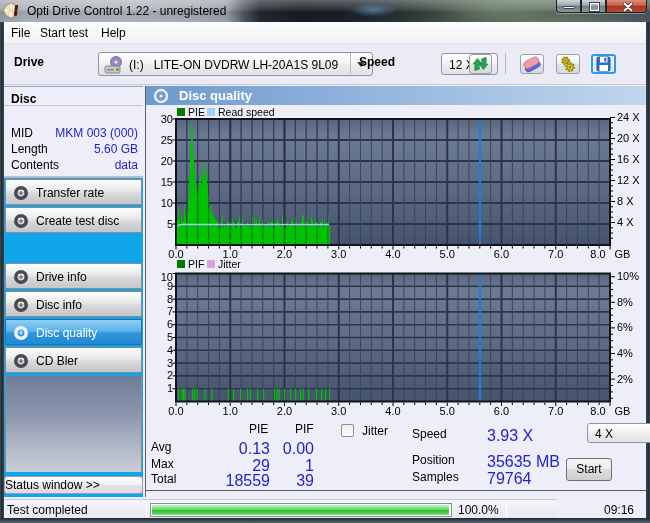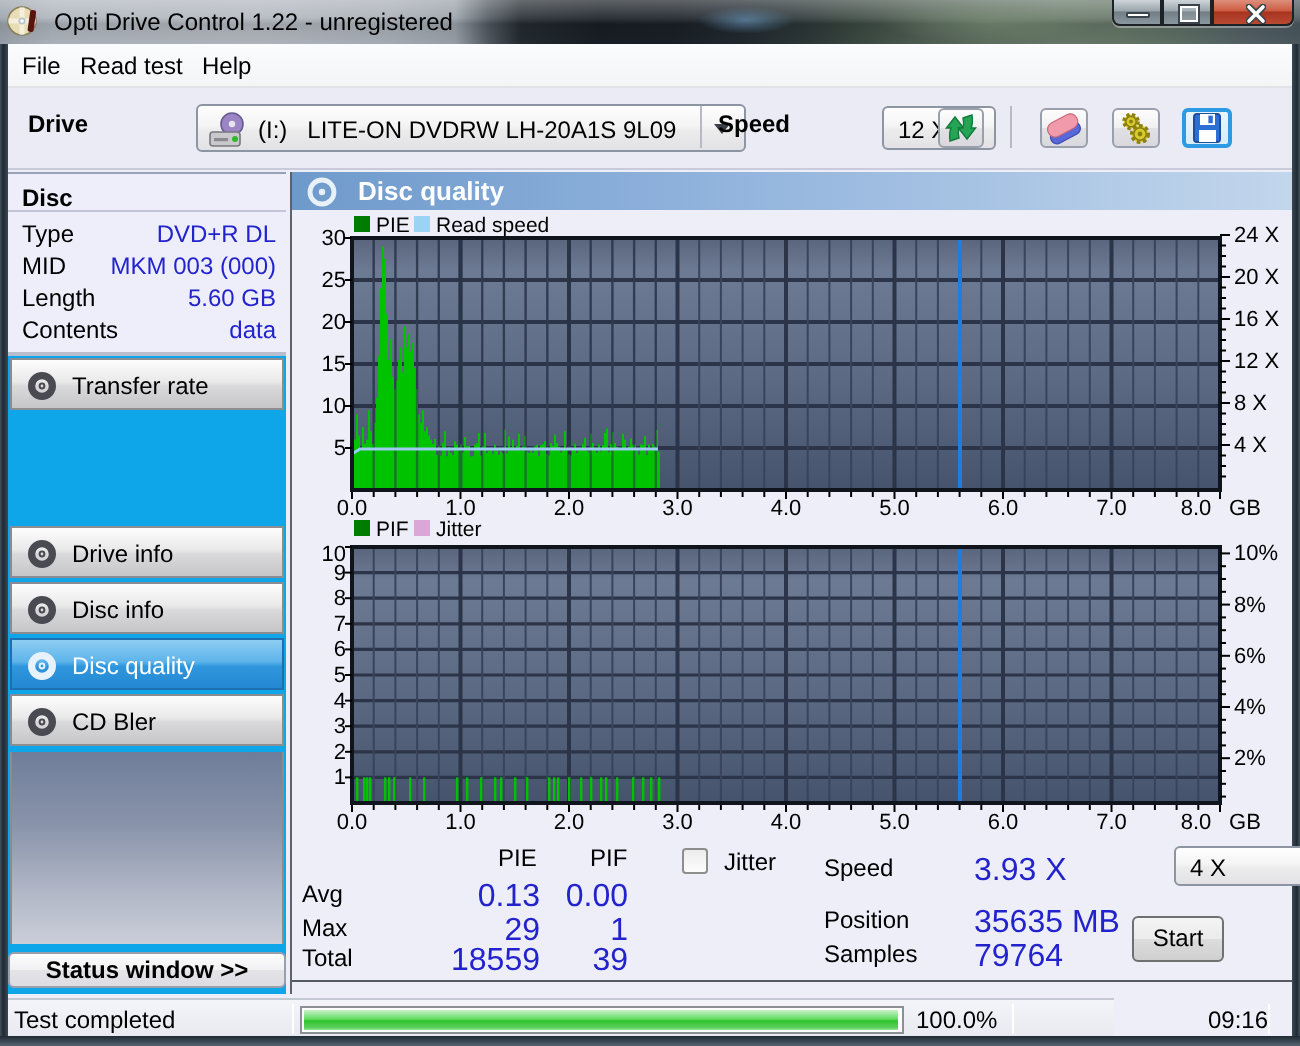--- a/index.html
+++ b/index.html
@@ -44,21 +44,21 @@
 #infopanel .sep1 {position:absolute;left:0;top:18px;width:139px;height:1px;background:#c2c5d6;}
 .irow {position:absolute;left:7px;width:127px;font-size:12px;color:#000;}
 .irow b {position:absolute;right:0;font-weight:normal;color:#2323cd;}
 #infosep {position:absolute;left:0;top:90px;width:139px;height:2px;background:#b8bccc;}
 .navbtn {position:absolute;left:1px;width:137px;height:26px;background:linear-gradient(180deg,#fdfdfd,#e9e9ea 45%,#d9d9db 55%,#c6c6c9);border:1px solid #8b8b93;}
 .navbtn.sel {background:linear-gradient(180deg,#8ecdf2,#5db4ea 45%,#2f96dd 55%,#2488d2);border:1px solid #1e6fb0;}
 .nicon {position:absolute;left:7px;top:5px;}
 .nlab {position:absolute;left:30px;top:6px;font-size:12px;color:#000;}
 .sel .nlab {color:#fff;}
 #gradfill {position:absolute;left:1px;top:290px;width:137px;height:96px;background:linear-gradient(180deg,#6f7d9a,#8b95ac 40%,#b3b9c8 75%,#cbced9);border-left:1px solid #8b8b93;border-right:1px solid #8b8b93;}
-#statuswin {position:absolute;left:0px;top:390px;width:139px;height:18px;background:linear-gradient(180deg,#fdfdfd,#f1f1f3 50%,#e4e4e8 50%,#dcdce2);border:1px solid #9aa0ab;border-radius:3px;text-align:center;font-size:12px;font-weight:bold;color:#000;line-height:17px;}
+#statuswin {position:absolute;left:0px;top:390px;width:139px;height:18px;background:linear-gradient(180deg,#fdfdfd,#f1f1f3 50%,#e4e4e8 50%,#dcdce2);border:1px solid #9aa0ab;border-radius:3px;font-size:12px;font-weight:normal;color:#000;line-height:17px;}
 
 
 #rpanel {position:absolute;left:145px;top:86px;width:500px;height:411px;background:#edeef8;border-left:1px solid #5d626e;}
 #phead {position:absolute;left:0;top:0;width:500px;height:19px;background:linear-gradient(90deg,#6e9acb,#8fb2dc 40%,#c2d6ec 100%);}
 #phead .pt {position:absolute;left:33px;top:2px;font-size:13px;font-weight:bold;color:#fff;}
 #pbot {position:absolute;left:0;top:404px;width:500px;height:1px;background:#555a64;}
 
 .stat {position:absolute;font-size:12px;color:#000;}
 .statv {position:absolute;font-size:16px;color:#2323cd;text-align:right;}
 #jitcb {position:absolute;left:195px;top:338px;width:13px;height:13px;background:linear-gradient(180deg,#ececec,#fdfdfd);border:1px solid #8e8e8e;border-radius:2px;}
@@ -98,21 +98,21 @@
         <path d="M1.5 1.5 L8.5 8.5 M8.5 1.5 L1.5 8.5" stroke="#fff" stroke-width="1.8" stroke-linecap="round"></path>
       </svg>
     </div>
 
   <div id="fleft"></div>
     <div id="fright"></div>
     <div id="fbottom"></div>
 
   <div id="menubar">
     <span class="mitem" style="left:7px">File</span>
-    <span class="mitem" style="left:36px">Read test</span>
+    <span class="mitem" style="left:36px">Start test</span>
     <span class="mitem" style="left:97px">Help</span>
   </div>
 
   <div id="toolbar">
     <div class="tlabel" style="left:10px;top:11px">Drive</div>
     <div class="combo" style="left:58px;top:8px;width:275px;height:24px">
       <svg style="position:absolute;left:5px;top:2px" width="20" height="20" viewBox="0 0 20 20">
         <circle cx="12" cy="7" r="5.5" fill="#9b85c4"></circle>
           <circle cx="12" cy="7" r="5.5" fill="none" stroke="#6a5a92" stroke-width="0.8"></circle>
           <circle cx="12" cy="7" r="1.6" fill="#e8e4f2"></circle>
@@ -161,32 +161,38 @@
         <rect x="11.2" y="1.8" width="2.2" height="3.8" fill="#2e6fd4"></rect>
         <rect x="6.5" y="9" width="8.5" height="6" fill="#fff"></rect>
       </svg>
     </div>
   </div>
 
   <div id="leftcol">
     <div id="infopanel">
       <div class="hdr">Disc</div>
         <div class="sep1"></div>
-      <div class="irow" style="top:23px">Type<b>DVD+R DL</b></div>
       <div class="irow" style="top:39px">MID<b>MKM 003 (000)</b></div>
       <div class="irow" style="top:55px">Length<b>5.60 GB</b></div>
       <div class="irow" style="top:71px">Contents<b>data</b></div>
     </div>
     <div id="infosep"></div>
     <div class="navbtn" style="top:93px">
         <span class="nicon"><svg width="16" height="16" viewBox="0 0 16 16">
             <circle cx="8" cy="8" r="5.2" fill="none" stroke="#4a4a52" stroke-width="3.6"></circle>
             <circle cx="8" cy="8" r="1.2" fill="none" stroke="#4a4a52" stroke-width="1"></circle>
           </svg></span>
         <span class="nlab">Transfer rate</span>
+      </div>
+<div class="navbtn" style="top:121px">
+        <span class="nicon"><svg width="16" height="16" viewBox="0 0 16 16">
+            <circle cx="8" cy="8" r="5.2" fill="none" stroke="#4a4a52" stroke-width="3.6"></circle>
+            <circle cx="8" cy="8" r="1.2" fill="none" stroke="#4a4a52" stroke-width="1"></circle>
+          </svg></span>
+        <span class="nlab">Create test disc</span>
       </div>
 <div class="navbtn" style="top:177px">
         <span class="nicon"><svg width="16" height="16" viewBox="0 0 16 16">
             <circle cx="8" cy="8" r="5.2" fill="none" stroke="#4a4a52" stroke-width="3.6"></circle>
             <circle cx="8" cy="8" r="1.2" fill="none" stroke="#4a4a52" stroke-width="1"></circle>
           </svg></span>
         <span class="nlab">Drive info</span>
       </div>
 <div class="navbtn" style="top:205px">
         <span class="nicon"><svg width="16" height="16" viewBox="0 0 16 16">

